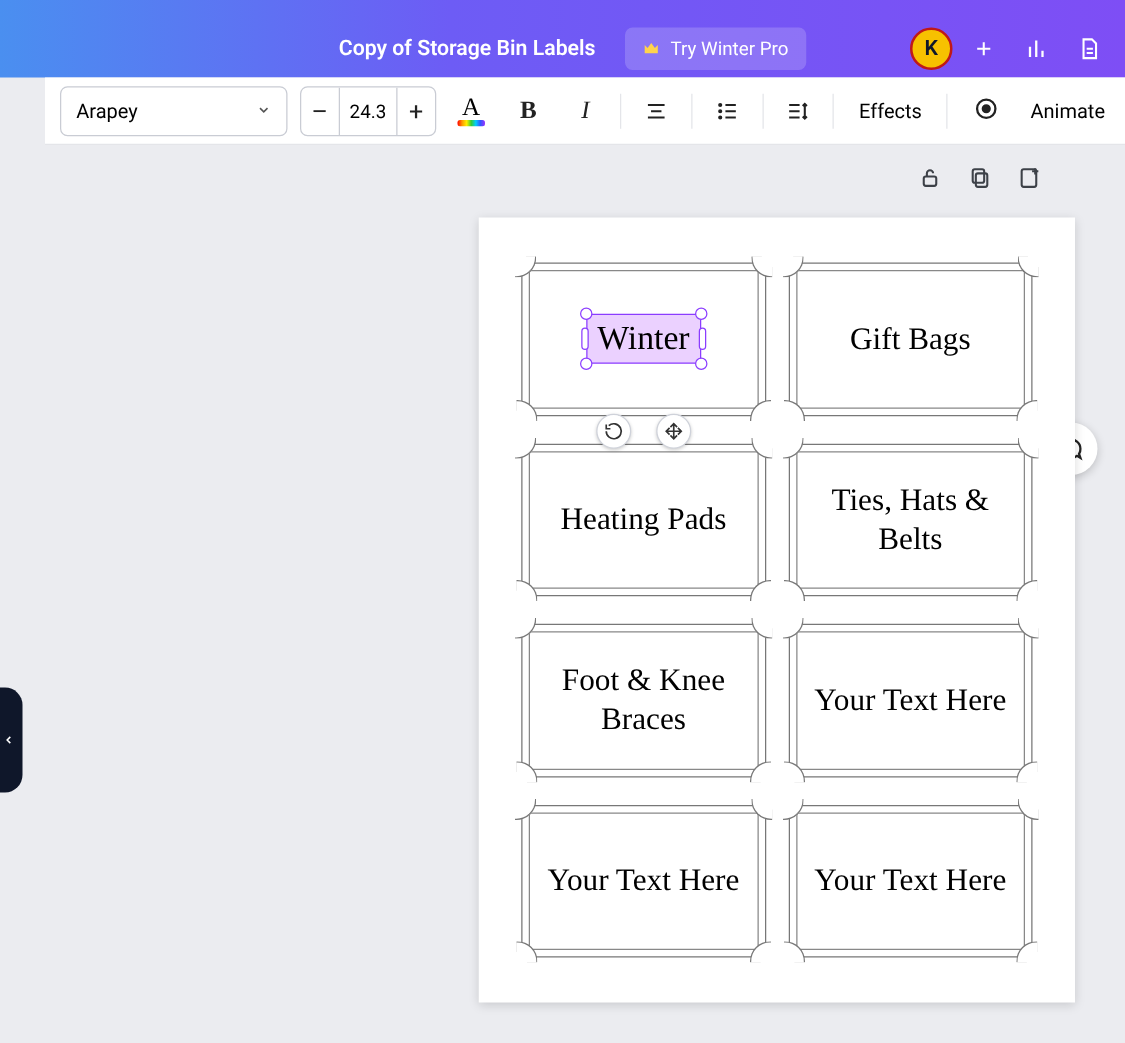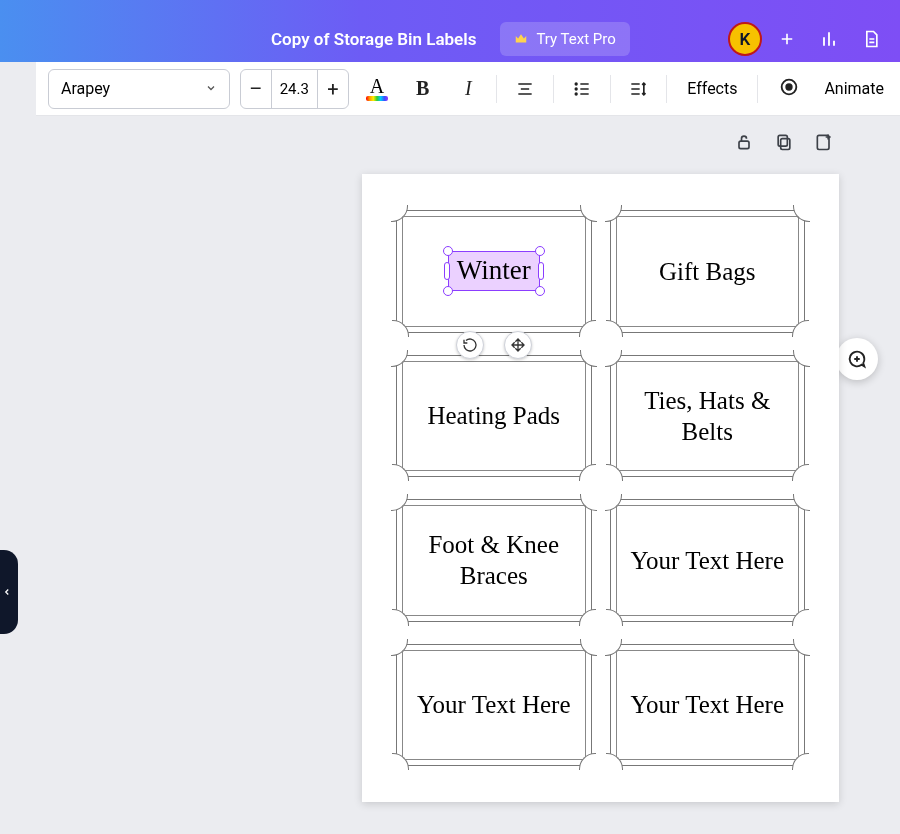--- a/index.html
+++ b/index.html
@@ -63,21 +63,21 @@
 
   
   .workspace { position:relative; width:100%; height:calc(100% - 62px - 54px); }
 
   .page-tools {
     position:absolute; top:14px; right:64px; display:flex; gap:16px; color:#3d4148;
   }
   .page-tools .pt { width:24px; height:24px; cursor:pointer; display:flex; align-items:center; justify-content:center;}
 
   .page {
-    position:absolute; left:362px; top:58px; width:477px; height:628px; background:#fff;
+    position:absolute; left:383px; top:58px; width:477px; height:628px; background:#fff;
     box-shadow: 0 2px 8px rgba(0,0,0,.15);
     padding: 36px 34px;
   }
   .grid {
     display:grid; grid-template-columns: 1fr 1fr; grid-template-rows: repeat(4,1fr);
     gap: 22px 18px; width:100%; height:100%;
   }
   .label-card {
     position:relative; border:1px solid #777; border-radius:3px;
     display:flex; align-items:center; justify-content:center; text-align:center;
@@ -142,21 +142,21 @@
 <body>
 
 <div class="topbar">
   <span class="doc-title">Copy of Storage Bin Labels</span>
   <div class="try-pro">
     <span class="crown">
       <svg viewBox="0 0 24 24" width="14" height="14" fill="#ffd34d">
           <path d="M3 7l4 4 5-7 5 7 4-4v11H3z"></path>
         </svg>
     </span>
-    <span>Try Text Pro</span>
+    <span>Try Winter Pro</span>
   </div>
   <div class="spacer"></div>
   <div class="avatar">
       <span>K</span>
     </div>
   <div class="icon-btn">
     <svg width="18" height="18" viewBox="0 0 24 24" fill="none" stroke="currentColor" stroke-width="2.2">
         <path d="M12 5v14M5 12h14"></path>
       </svg>
   </div>

